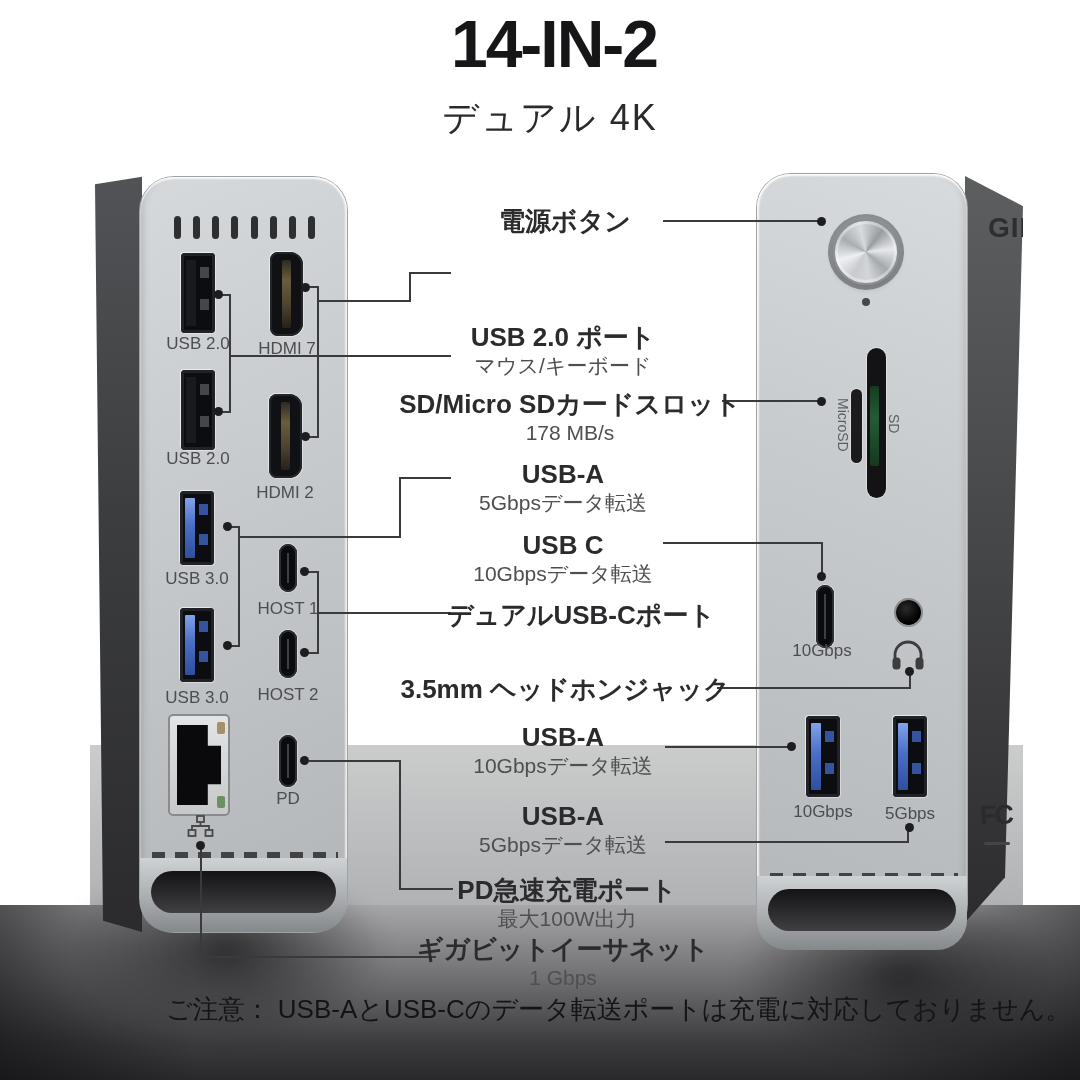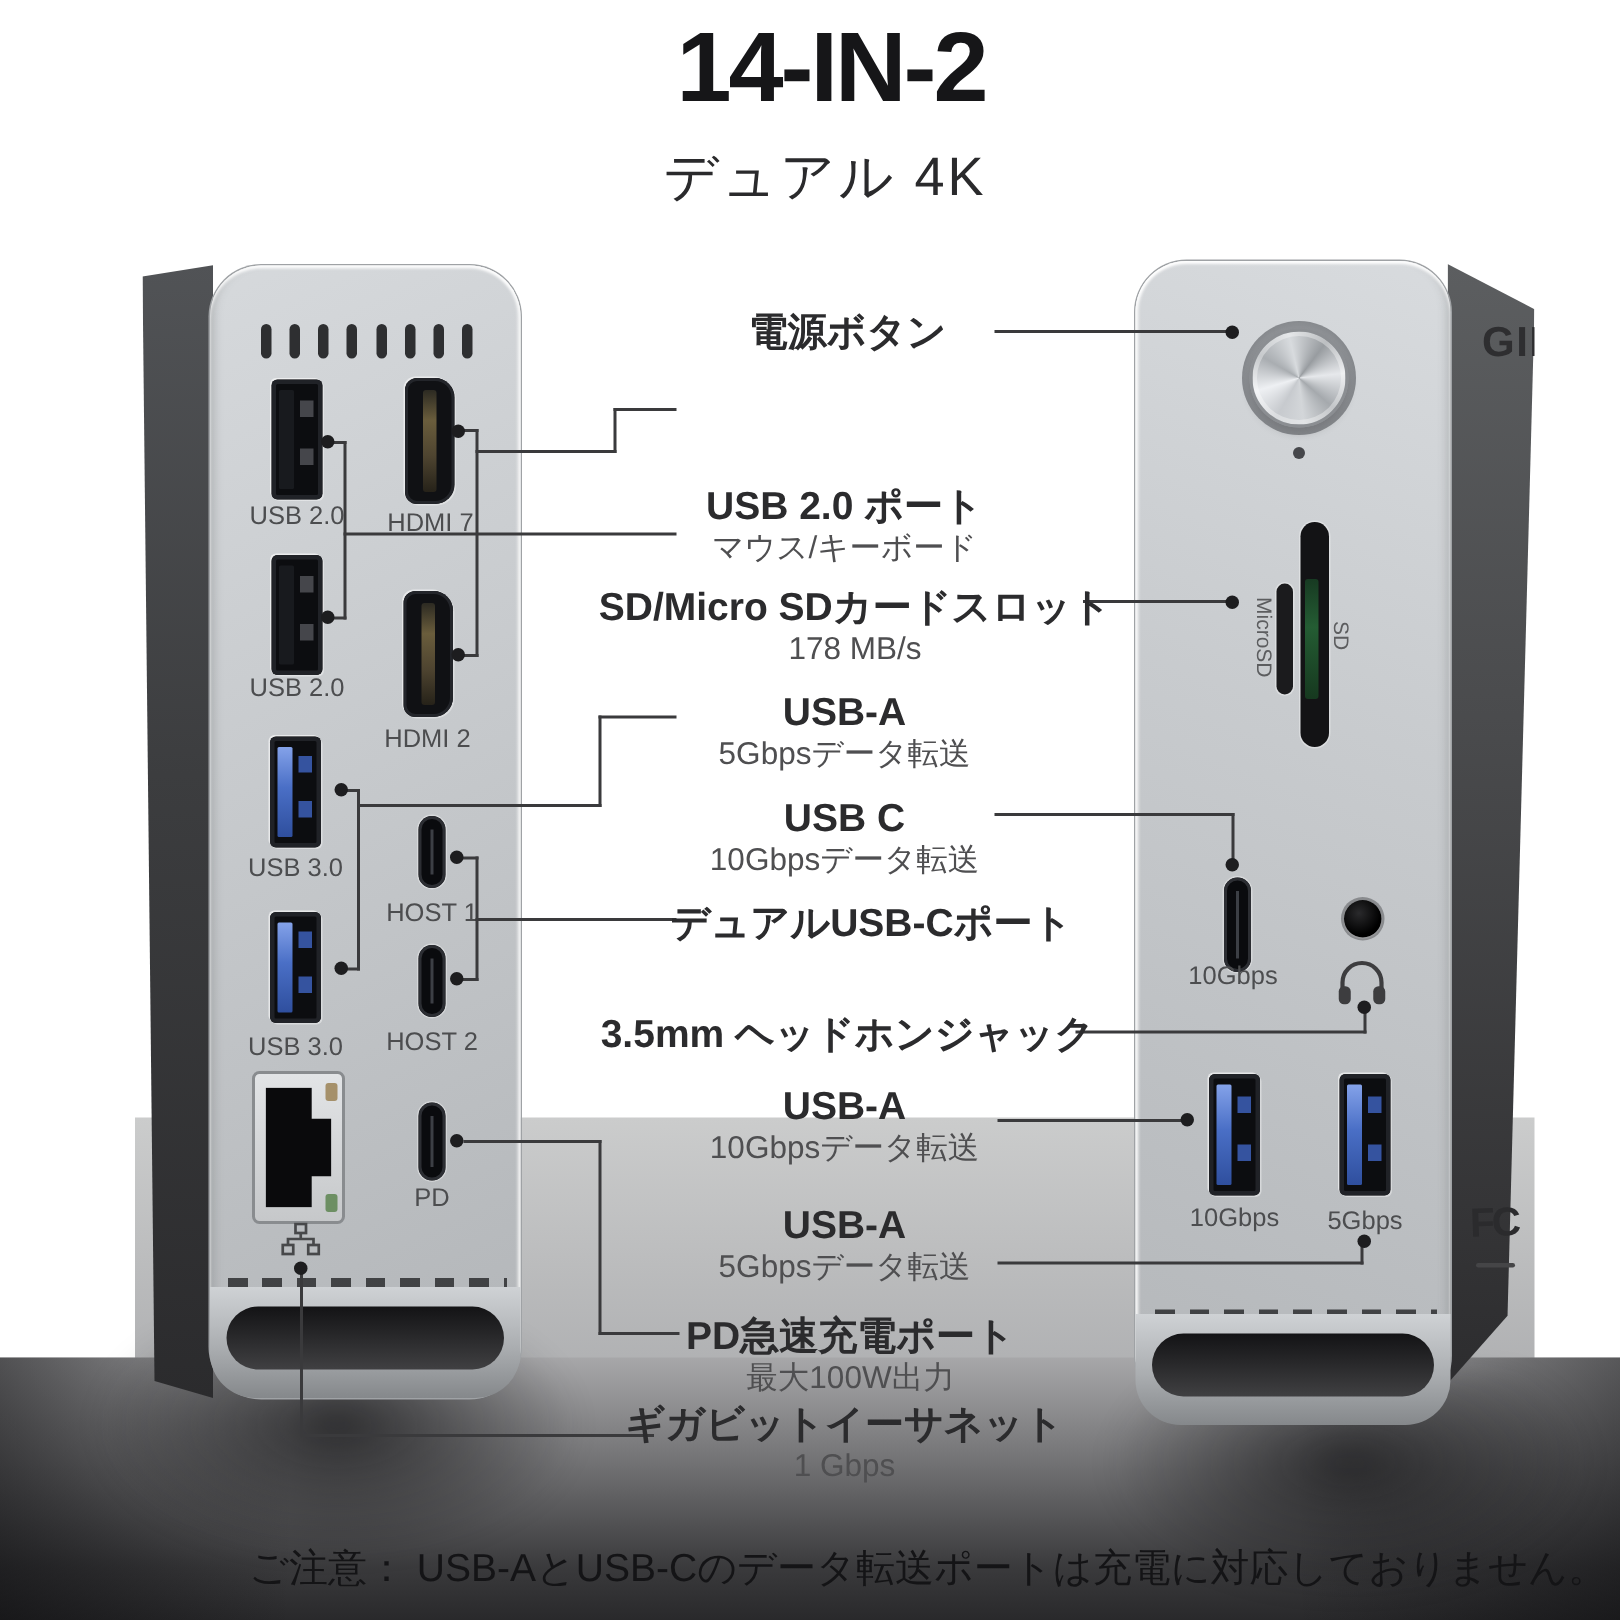--- a/index.html
+++ b/index.html
@@ -296,15 +296,15 @@
   </div>
   <div class="lbl" style="left:567px;top:875px;">
     <div class="t">PD急速充電ポート</div>
     <div class="s">最大100W出力</div>
   </div>
   <div class="lbl" style="left:563px;top:934px;">
     <div class="t">ギガビットイーサネット</div>
     <div class="s">1 Gbps</div>
   </div>
 
-  <div class="footer-note" style="left:166px;top:992px;margin-top:36px;">ご注意： USB-AとUSB-Cのデータ転送ポートは充電に対応しておりません。</div>
+  <div class="footer-note" style="left:166px;top:992px;">ご注意： USB-AとUSB-Cのデータ転送ポートは充電に対応しておりません。</div>
 
 </div>
 
 </body></html>

